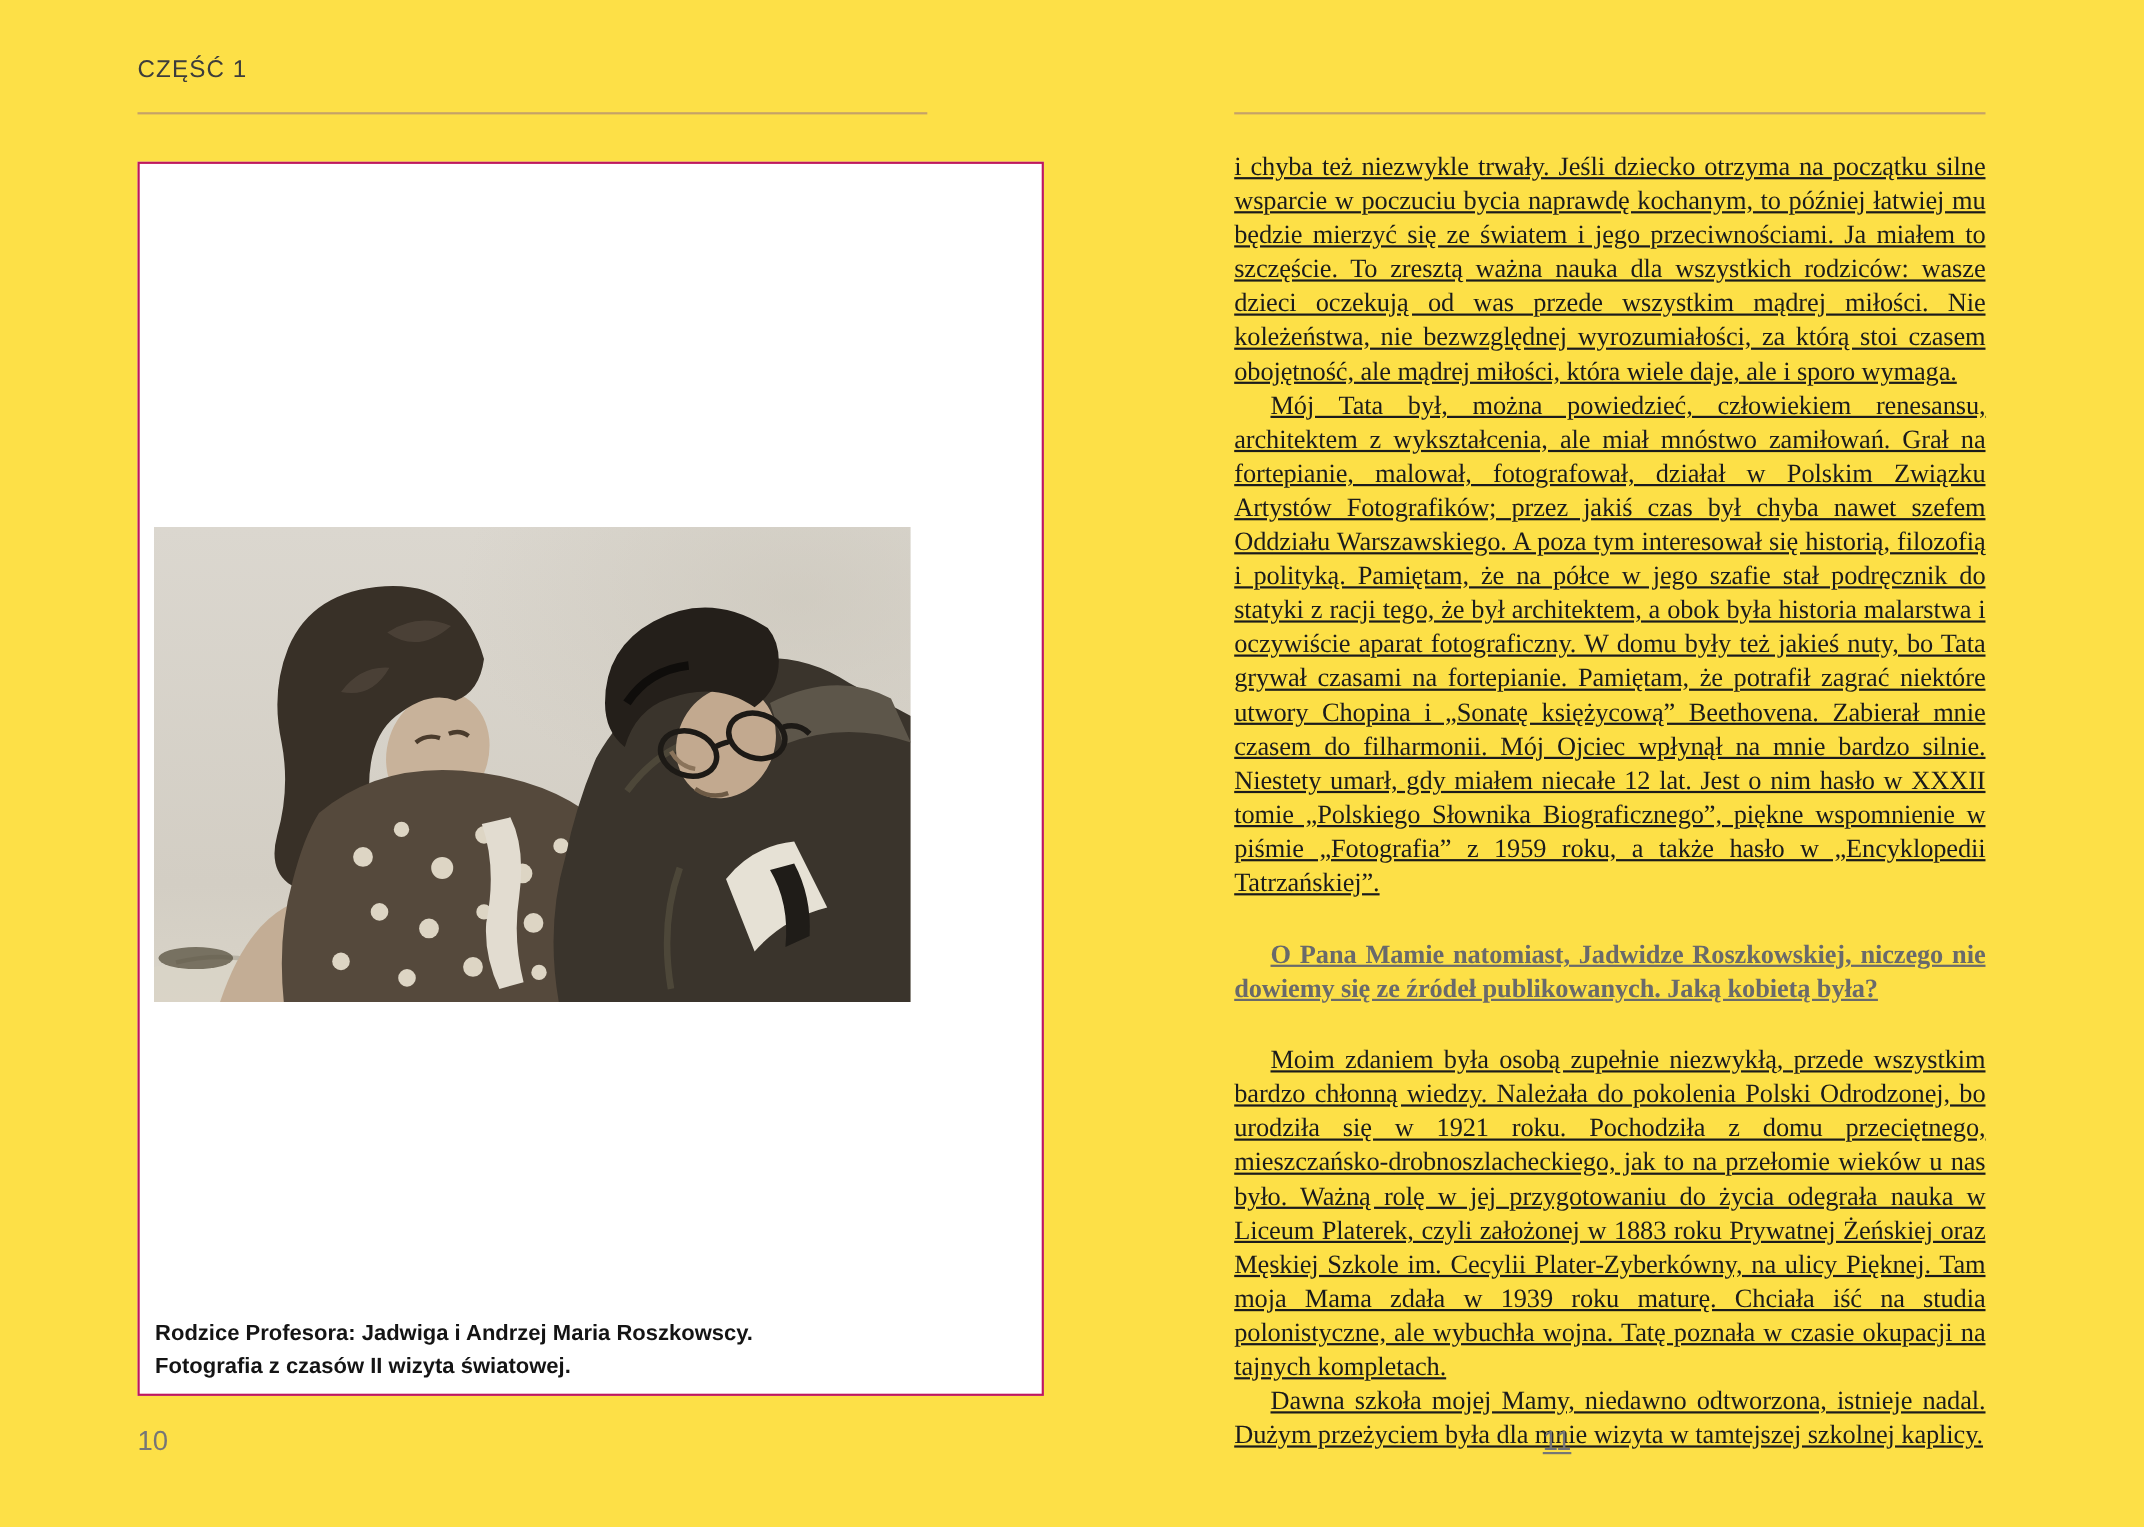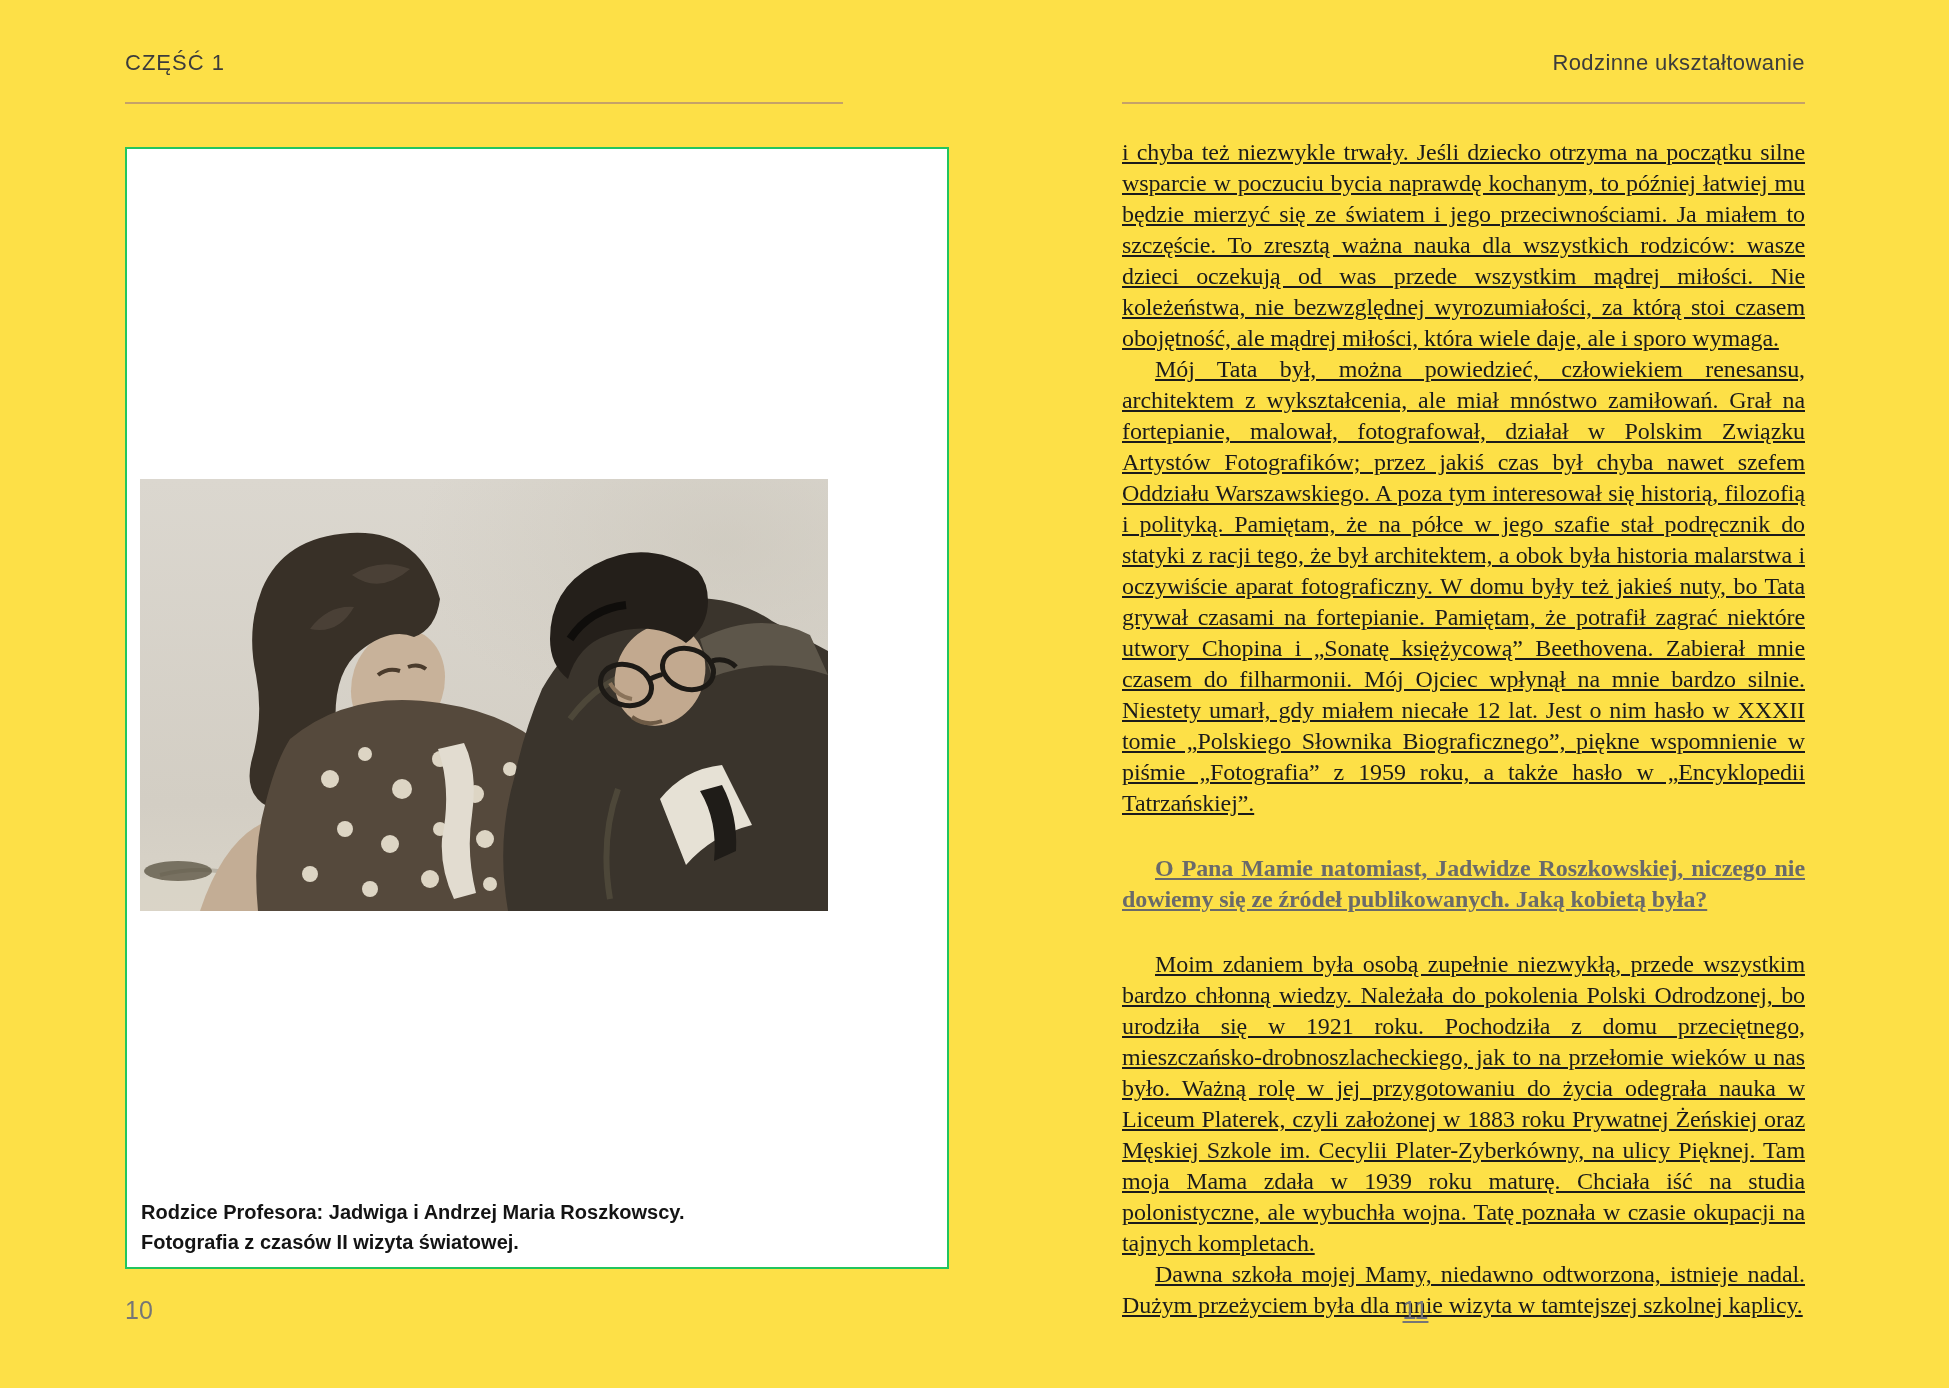--- a/index.html
+++ b/index.html
@@ -22,21 +22,21 @@
     position:absolute;top:102px;height:2px;
     background:#c5a268;
   }
   .head-rule.left{left:125px;width:718px;}
   .head-rule.right{left:1122px;width:683px;}
 
   
   .photo-frame{
     position:absolute;left:125px;top:147px;
     width:824px;height:1122px;
-    border:2px solid #22c55e;
+    border:2px solid #be185d;
     box-sizing:border-box;
     background:#ffffff;
   }
   .photo{
     position:absolute;left:13px;top:330px;
     width:688px;height:432px;
     overflow:hidden;
   }
   .photo svg{display:block;width:100%;height:100%;}
   .photo-caption{
@@ -151,21 +151,20 @@
       </svg>
     </div>
     <div class="photo-caption">
       <div>Rodzice Profesora: Jadwiga i Andrzej Maria Roszkowscy.</div>
       <div>Fotografia z czasów II wizyta światowej.</div>
     </div>
   </div>
 
   <div class="page-number left">10</div>
 
-  <div class="running-head right">Rodzinne ukształtowanie</div>
   <div class="head-rule right"></div>
 
   <div class="body-text" lang="pl">
       <p class="para noindent">i chyba też niezwykle trwały. Jeśli dziecko otrzyma na początku silne wsparcie w poczuciu bycia naprawdę kochanym, to później łatwiej mu będzie mierzyć się ze światem i jego przeciwnościami. Ja miałem to szczęście. To zresztą ważna nauka dla wszystkich rodziców: wasze dzieci oczekują od was przede wszystkim mądrej miłości. Nie koleżeństwa, nie bezwzględnej wyrozumiałości, za którą stoi czasem obojętność, ale mądrej miłości, która wiele daje, ale i sporo wymaga.</p>
       <p class="para">Mój Tata był, można powiedzieć, człowiekiem renesansu, architektem z wykształcenia, ale miał mnóstwo zamiłowań. Grał na fortepianie, malował, fotografował, działał w Polskim Związku Artystów Fotografików; przez jakiś czas był chyba nawet szefem Oddziału Warszawskiego. A poza tym interesował się historią, filozofią i polityką. Pamiętam, że na półce w jego szafie stał podręcznik do statyki z racji tego, że był architektem, a obok była historia malarstwa i oczywiście aparat fotograficzny. W domu były też jakieś nuty, bo Tata grywał czasami na fortepianie. Pamiętam, że potrafił zagrać niektóre utwory Chopina i „Sonatę księżycową” Beethovena. Zabierał mnie czasem do filharmonii. Mój Ojciec wpłynął na mnie bardzo silnie. Niestety umarł, gdy miałem niecałe 12 lat. Jest o nim hasło w XXXII tomie „Polskiego Słownika Biograficznego”, piękne wspomnienie w piśmie „Fotografia” z 1959 roku, a także hasło w „Encyklopedii Tatrzańskiej”.</p>
       <p class="para question">O Pana Mamie natomiast, Jadwidze Roszkowskiej, niczego nie dowiemy się ze źródeł publikowanych. Jaką kobietą była?</p>
       <p class="para">Moim zdaniem była osobą zupełnie niezwykłą, przede wszystkim bardzo chłonną wiedzy. Należała do pokolenia Polski Odrodzonej, bo urodziła się w 1921 roku. Pochodziła z domu przeciętnego, mieszczańsko-drobnoszlacheckiego, jak to na przełomie wieków u nas było. Ważną rolę w jej przygotowaniu do życia odegrała nauka w Liceum Platerek, czyli założonej w 1883 roku Prywatnej Żeńskiej oraz Męskiej Szkole im. Cecylii Plater-Zyberkówny, na ulicy Pięknej. Tam moja Mama zdała w 1939 roku maturę. Chciała iść na studia polonistyczne, ale wybuchła wojna. Tatę poznała w czasie okupacji na tajnych kompletach.</p>
       <p class="para">Dawna szkoła mojej Mamy, niedawno odtworzona, istnieje nadal. Dużym przeżyciem była dla mnie wizyta w tamtejszej szkolnej kaplicy.</p>
     </div>
 

